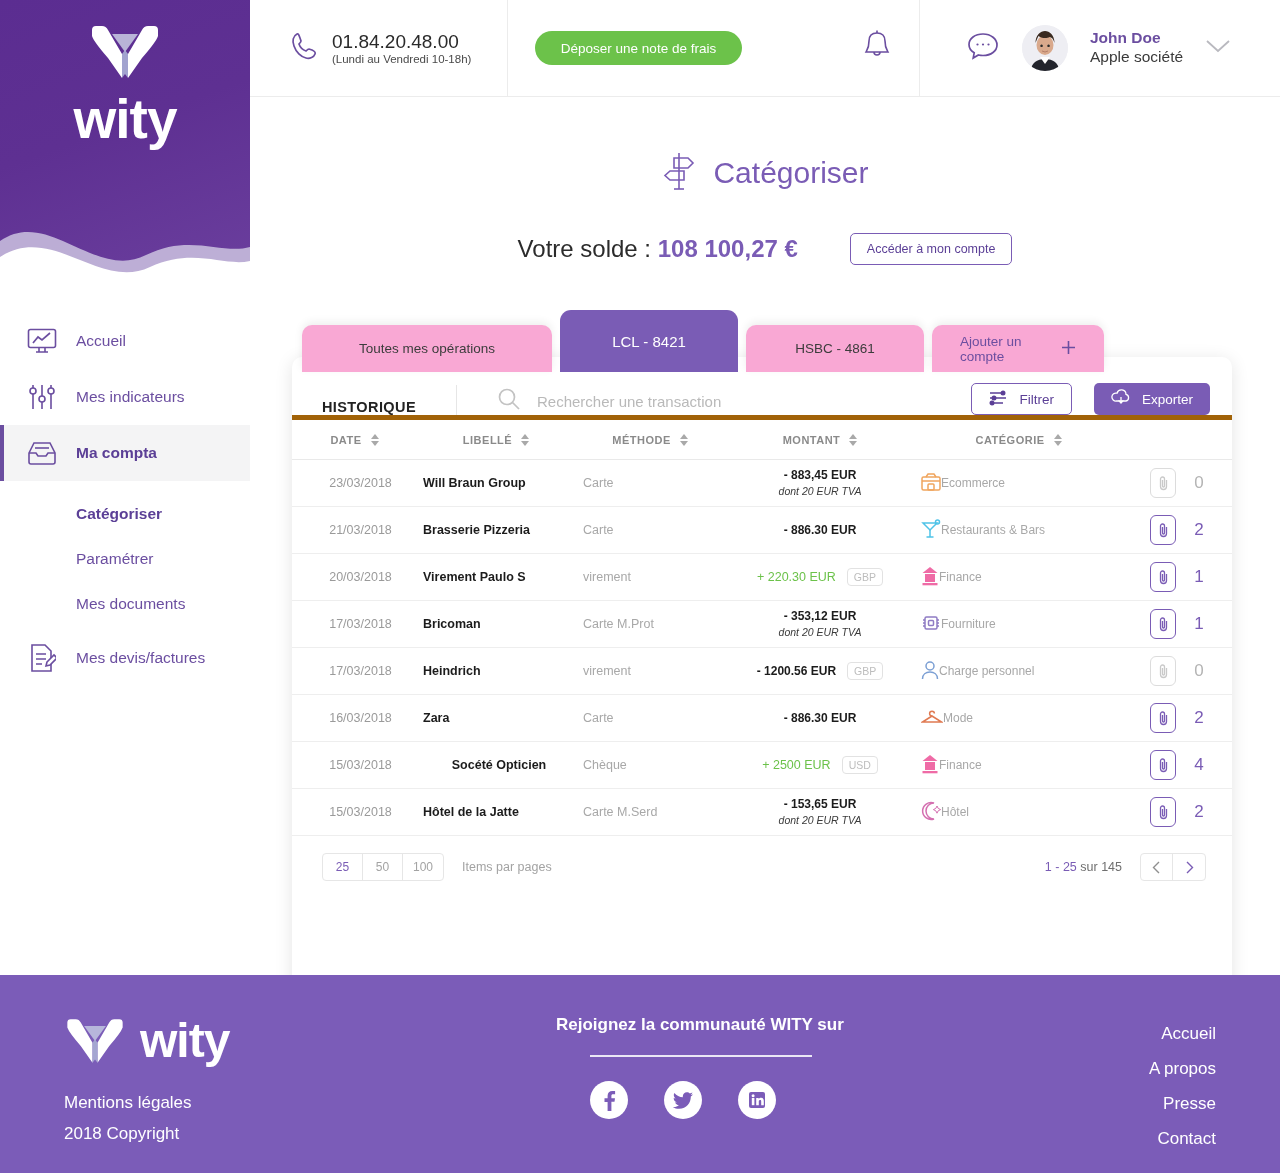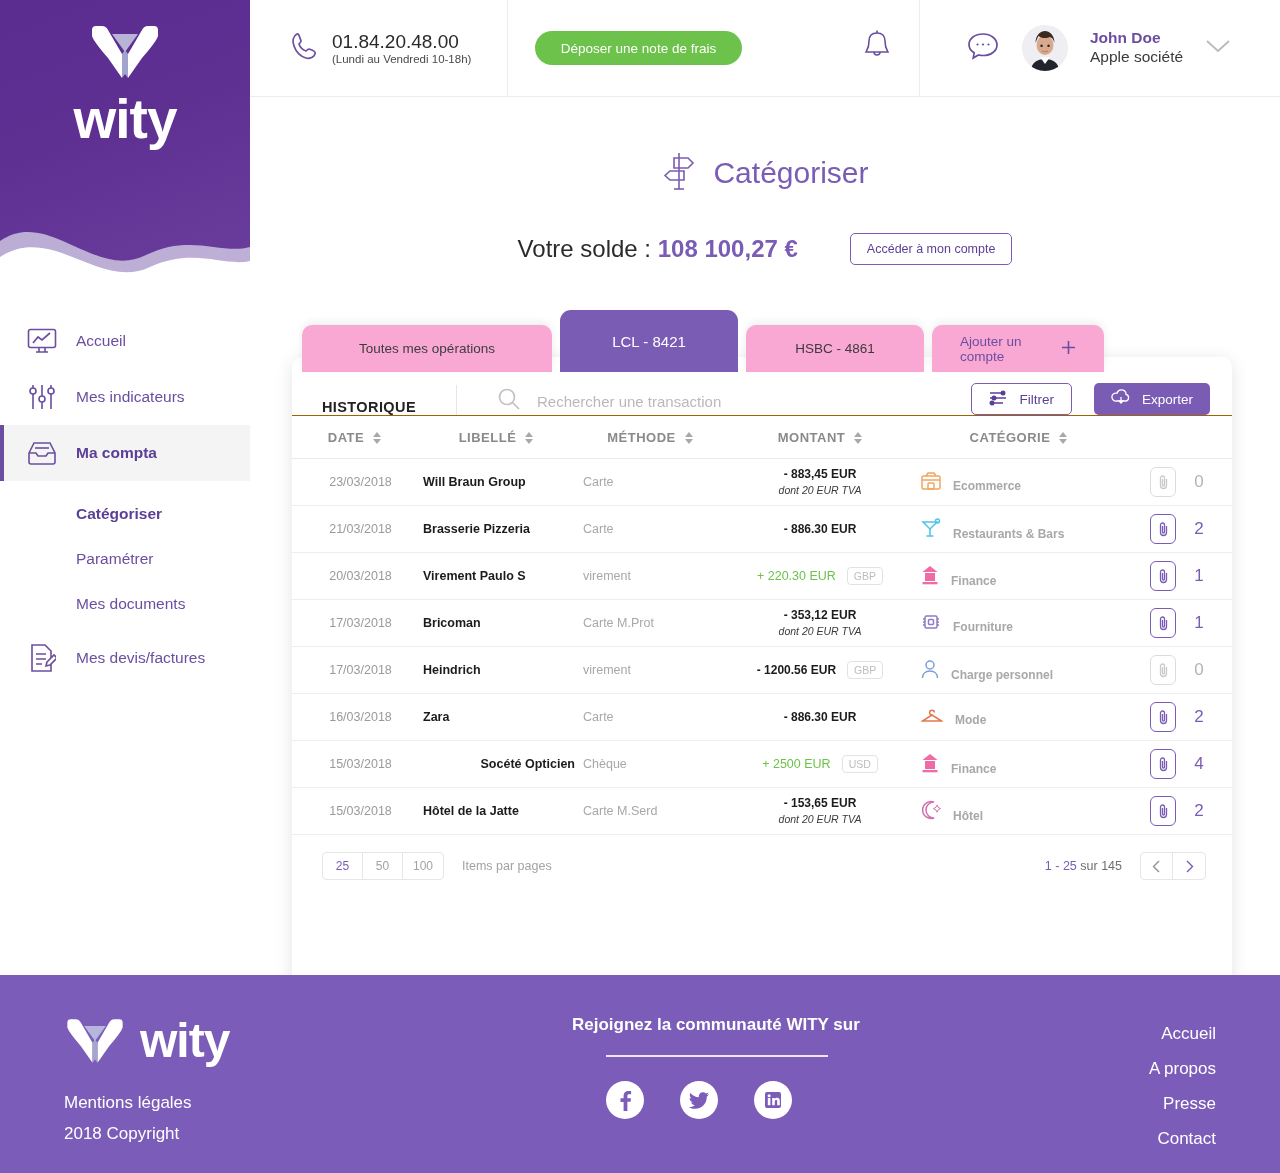--- a/index.html
+++ b/index.html
@@ -156,23 +156,23 @@
   .btn-export {
     display: flex; align-items: center; gap: 11px; height: 32px;
     padding: 0 17px; border: none; border-radius: 5px;
     background: #7a5cb5; color: #fff; font-size: 13.5px; cursor: pointer;
     font-family: inherit;
   }
 
   
   table.tx { width: 100%; border-collapse: collapse; table-layout: fixed; }
   table.tx thead th {
-    font-size: 13px; color: #8a8a8a; font-weight: bold; letter-spacing: .5px;
+    font-size: 11px; color: #8a8a8a; font-weight: bold; letter-spacing: .5px;
     text-align: center; padding: 14px 0 13px 0;
-    border-top: 1px solid #a16207; border-bottom: 1px solid #e9e9e9;
+    border-top: 5px solid #a16207; border-bottom: 1px solid #e9e9e9;
   }
   th .hcell { display: inline-flex; align-items: center; gap: 9px; }
   .caret { display: inline-flex; flex-direction: column; gap: 2px; }
   .caret i {
     width: 0; height: 0; border-left: 4px solid transparent;
     border-right: 4px solid transparent; display: block;
   }
   .caret i.up { border-bottom: 5px solid #a9a9a9; }
   .caret i.dn { border-top: 5px solid #a9a9a9; }
 
@@ -185,21 +185,21 @@
   .c-method{ color: #a8a8a8; font-size: 12.5px; }
   .amt-wrap { display: flex; align-items: center; justify-content: center; gap: 11px; }
   .amt { text-align: center; line-height: 1.35; }
   .amt .v { font-size: 12px; font-weight: bold; color: #1c1c1c; }
   .amt .v.pos { color: #6cc24a; font-weight: normal; font-size: 12.5px; }
   .amt .tva { font-size: 10.5px; font-style: italic; color: #3a3a3a; }
   .cur {
     border: 1px solid #e2e2e2; border-radius: 4px; color: #bdbdbd;
     font-size: 10.5px; padding: 3px 6px; line-height: 1;
   }
-  .cat { display: flex; align-items: flex-end; gap: 12px; padding-left: 6px; font-weight: bold; }
+  .cat { display: flex; align-items: center; gap: 0; padding-left: 6px; }
   .cat .nm { color: #a8a8a8; font-size: 12px; }
   .clip-box {
     width: 26px; height: 30px; border: 1px solid #7a5cb5; border-radius: 6px;
     display: inline-flex; align-items: center; justify-content: center;
     cursor: pointer;
   }
   .clip-box.off { border-color: #dcdcdc; }
   .cnt { font-size: 17px; color: #7a5cb5; }
   .cnt.off { color: #b4b4b4; }
 
@@ -227,21 +227,21 @@
   .pg-btns div:last-child { border-right: none; }
 
   
   .footer {
     position: absolute; left: 0; top: 975px; width: 1280px; height: 198px;
     background: #7b5cb8; color: #fff;
   }
   .f-logo { position: absolute; left: 64px; top: 42px; display: flex; align-items: center; gap: 14px; }
   .f-logo .word { font-size: 48px; font-weight: bold; letter-spacing: -1px; line-height: 1; }
   .f-legal { position: absolute; left: 64px; top: 112px; font-size: 17px; line-height: 1.85; font-weight: normal; }
-  .f-mid { position: absolute; left: 556px; top: 40px; width: 300px; margin-left: 16px; }
+  .f-mid { position: absolute; left: 556px; top: 40px; width: 300px; }
   .f-mid .ttl { font-size: 17px; font-weight: bold; }
   .f-mid .rule { width: 222px; height: 2px; background: #fff; margin: 20px 0 0 34px; opacity: .85; }
   .f-socials { display: flex; gap: 36px; margin: 24px 0 0 34px; }
   .soc { width: 38px; height: 38px; border-radius: 50%; background: #fff;
     display: flex; align-items: center; justify-content: center; cursor: pointer; }
   .f-links { position: absolute; right: 64px; top: 42px; text-align: right; }
   .f-links a { display: block; color: #fff; font-size: 17px; text-decoration: none;
     line-height: 2.05; cursor: pointer; }
 </style>
 </head>
@@ -662,21 +662,21 @@
                   <span class="clip-box">
                     <svg width="11" height="17" viewBox="0 0 11 17" fill="none" stroke="#7a5cb5" stroke-width="1.3">
                       <path d="M8.5 5 v6.5 a3 3 0 0 1-6 0 V4 a2 2 0 0 1 4 0 v7 a1 1 0 0 1-2 0 V5"></path>
                     </svg>
                   </span>
                   <span class="cnt">2</span>
                 </span></td>
             </tr>
             <tr>
               <td class="c-date" style="text-align:center">15/03/2018</td>
-              <td class="c-label" style="text-align:right;padding-left:6px !important">Socété Opticien</td>
+              <td class="c-label" style="text-align:center;padding-left:6px !important">Socété Opticien</td>
               <td class="c-method" style="text-align:left;padding-left:8px">Chèque</td>
               <td>
                 <span class="amt-wrap">
                   <span class="amt"><span class="v pos">+ 2500 EUR</span></span>
                   <span class="cur">USD</span>
                 </span>
               </td>
               <td>
                 <span class="cat">
                   <span><svg width="18" height="20" viewBox="0 0 18 20" fill="#ef6ba6">

